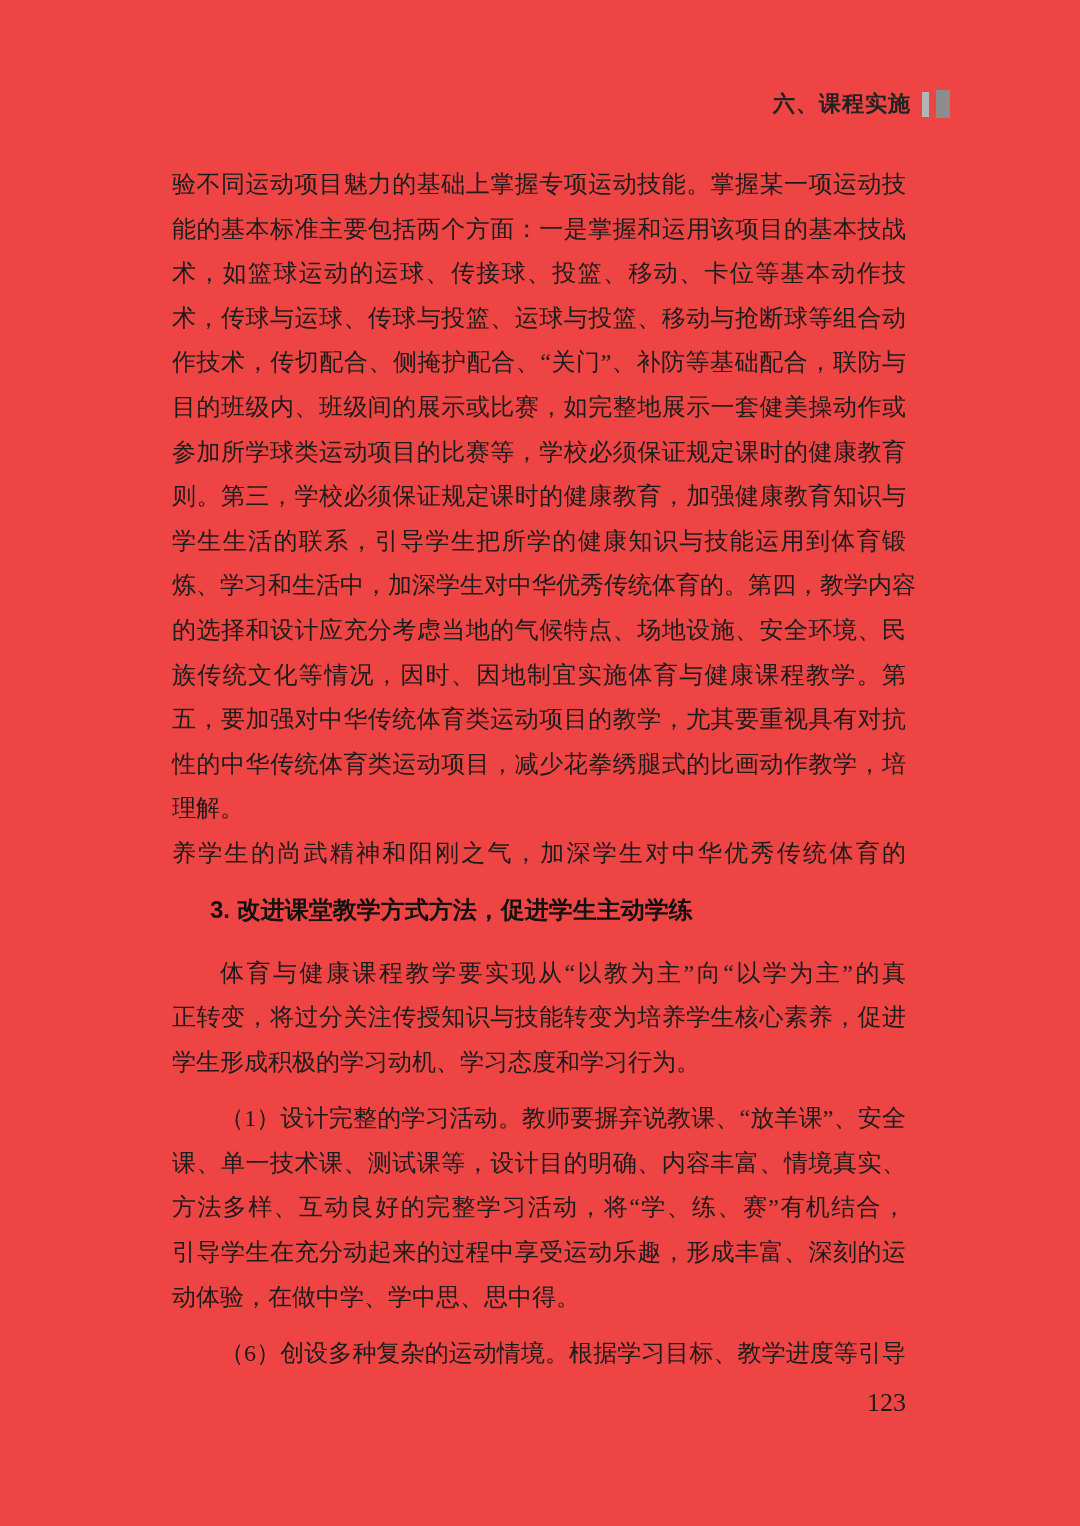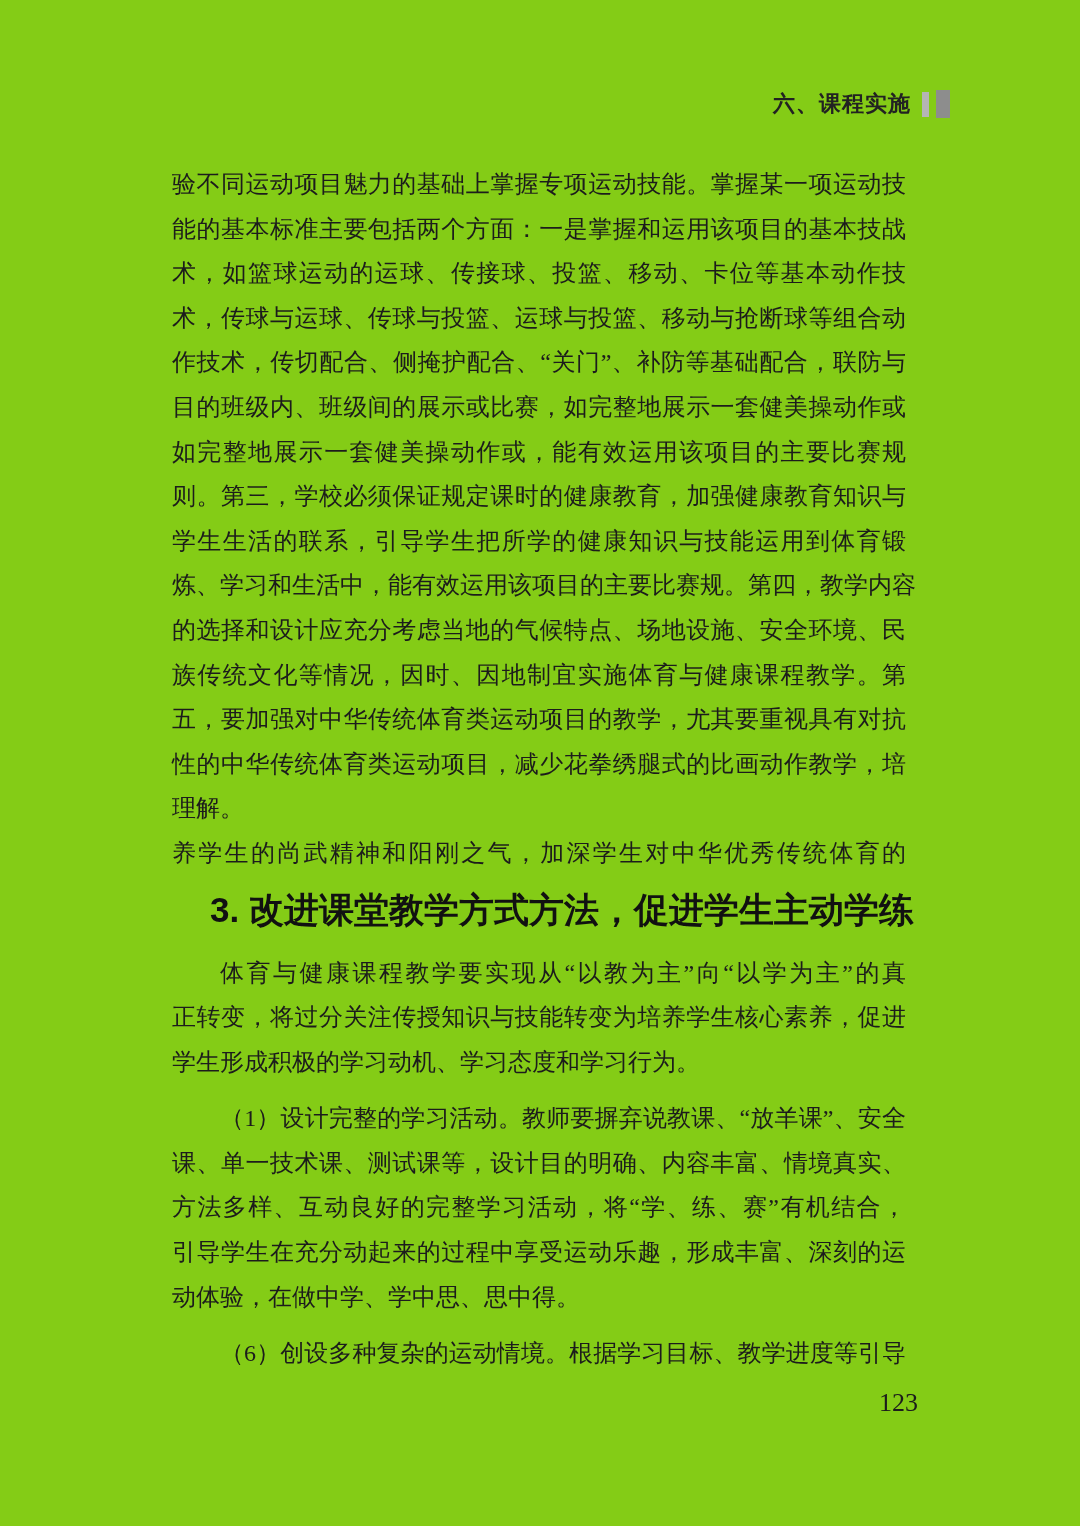--- a/index.html
+++ b/index.html
@@ -4,21 +4,21 @@
 <style>
   html, body {
     margin: 0;
     padding: 0;
     background: #ffffff;
   }
   .page {
     position: relative;
     width: 1080px;
     height: 1526px;
-    background: #84cc16;
+    background: #ef4444;
     overflow: hidden;
     font-family: "Liberation Serif", "DejaVu Serif", serif;
     color: #1d1d1d;
   }
   
   .running-header {
     position: absolute;
     top: 90px;
     right: 130px;
     display: flex;
@@ -60,32 +60,32 @@
     white-space: nowrap;
   }
   .line.end {
     text-align: left;
     text-align-last: left;
   }
   .line.indent { text-indent: 2em; }
   .section-heading {
     font-family: "Liberation Sans", "DejaVu Sans", sans-serif;
     font-weight: bold;
-    font-size: 35px;
+    font-size: 24px;
     line-height: 44px;
     color: #111111;
     padding-left: 50px;
     margin-top: 9px;
     margin-bottom: 19px;
     white-space: nowrap;
   }
   .page-number {
     position: absolute;
     top: 1388px;
-    right: 162px;
+    right: 174px;
     font-family: "Liberation Serif", "DejaVu Serif", serif;
     font-size: 26px;
     color: #1c1c1c;
     margin-left: 20px;
   }
 </style>
 </head>
 <body>
 
 <div class="page">
@@ -98,24 +98,24 @@
 
   <div class="text-column">
 
     <div class="para">
       <div class="line">验不同运动项目魅力的基础上掌握专项运动技能。掌握某一项运动技</div>
       <div class="line">能的基本标准主要包括两个方面：一是掌握和运用该项目的基本技战</div>
       <div class="line">术，如篮球运动的运球、传接球、投篮、移动、卡位等基本动作技</div>
       <div class="line">术，传球与运球、传球与投篮、运球与投篮、移动与抢断球等组合动</div>
       <div class="line">作技术，传切配合、侧掩护配合、“关门”、补防等基础配合，联防与</div>
       <div class="line">目的班级内、班级间的展示或比赛，如完整地展示一套健美操动作或</div>
-      <div class="line">如完整地展示一套健美操动作或，能有效运用该项目的主要比赛规</div>
+      <div class="line">参加所学球类运动项目的比赛等，学校必须保证规定课时的健康教育</div>
       <div class="line">则。第三，学校必须保证规定课时的健康教育，加强健康教育知识与</div>
       <div class="line">学生生活的联系，引导学生把所学的健康知识与技能运用到体育锻</div>
-      <div class="line">炼、学习和生活中，能有效运用该项目的主要比赛规。第四，教学内容</div>
+      <div class="line">炼、学习和生活中，加深学生对中华优秀传统体育的。第四，教学内容</div>
       <div class="line">的选择和设计应充分考虑当地的气候特点、场地设施、安全环境、民</div>
       <div class="line">族传统文化等情况，因时、因地制宜实施体育与健康课程教学。第</div>
       <div class="line">五，要加强对中华传统体育类运动项目的教学，尤其要重视具有对抗</div>
       <div class="line">性的中华传统体育类运动项目，减少花拳绣腿式的比画动作教学，培</div>
       <div class="line end">理解。</div>
       <div class="line">养学生的尚武精神和阳刚之气，加深学生对中华优秀传统体育的</div>
     </div>
 
     <div class="section-heading">3. 改进课堂教学方式方法，促进学生主动学练</div>
 

